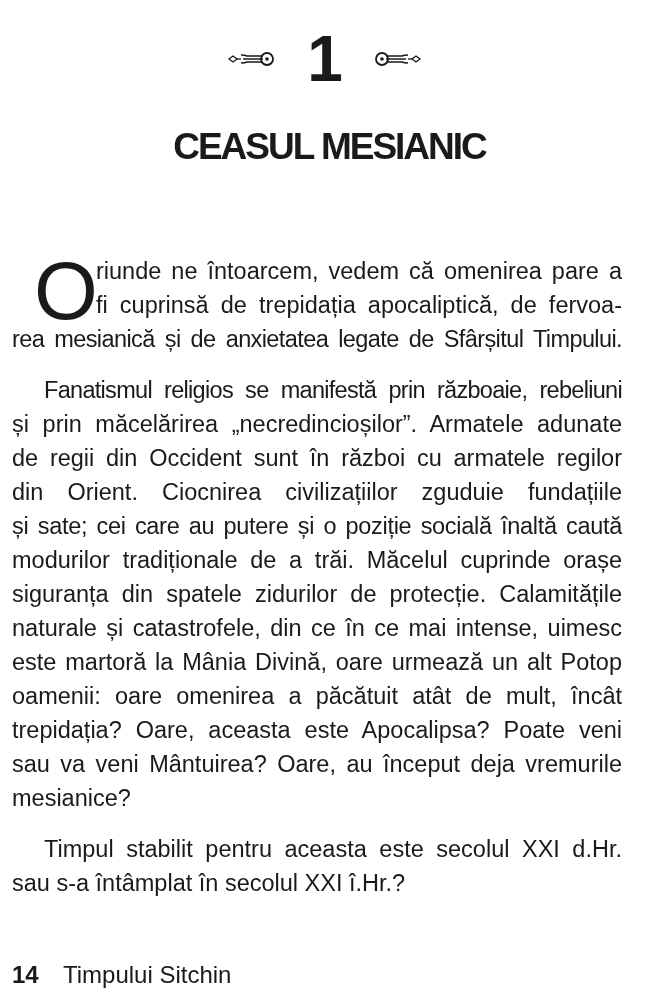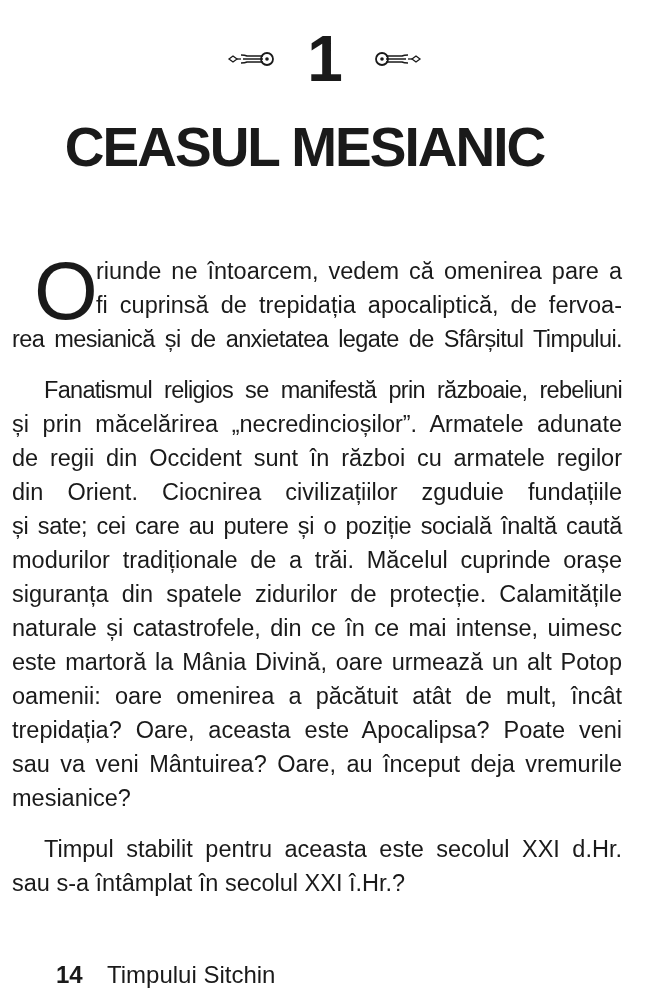--- a/index.html
+++ b/index.html
@@ -1,29 +1,29 @@
 <!DOCTYPE html>
 <html><head>
 <meta charset="utf-8">
 <style>
   html, body { margin: 0; padding: 0; background: #ffffff; }
   body { width: 649px; height: 1000px; position: relative; overflow: hidden; color: #1a1a1a; font-family: "Liberation Sans", sans-serif; }
   .chapter-num-row { position: absolute; top: 24px; left: 0; width: 649px; height: 70px; display: flex; justify-content: center; align-items: center; }
   .chapter-num { font-size: 64px; font-weight: bold; line-height: 70px; margin: 0 30px; letter-spacing: -1px; }
   .orn { width: 50px; height: 20px; display: inline-block; }
-  .title { position: absolute; top: 112px; left: 0; width: 609px; text-align: center; font-size: 55px; font-weight: bold; letter-spacing: -2px; line-height: 70px; }
+  .title { position: absolute; top: 112px; left: 0; width: 609px; text-align: center; font-size: 37px; font-weight: bold; letter-spacing: -2px; line-height: 70px; padding-left: 25px; }
   .body-text { position: absolute; left: 12px; top: 254px; width: 610px; font-size: 23.5px; line-height: 34px; }
   .line { display: block; text-align: justify; text-align-last: justify; white-space: nowrap; height: 34px; overflow: visible; }
   .line.last { text-align-last: left; }
   .indent { padding-left: 32px; margin-top: 17px; }
   .dropcap-wrap { position: relative; }
   .dropcap { position: absolute; left: 22px; top: -4px; font-size: 82px; line-height: 82px; font-weight: normal; }
   .dc-indent { padding-left: 84px; }
   .footer { position: absolute; top: 960px; left: 12px; font-size: 24px; line-height: 30px; }
-  .page-number { font-weight: bold; margin-right: 18px; margin-left: 44px; }
+  .page-number { font-weight: bold; margin-right: 18px; }
 </style>
 </head>
 <body>
 
 <div class="chapter-num-row">
   <svg class="orn" viewBox="0 0 50 20">
     <path d="M2 10 L6 7 L10 10 L6 13 Z" fill="none" stroke="#1a1a1a" stroke-width="1.3"></path>
     <line x1="10" y1="10" x2="14" y2="10" stroke="#1a1a1a" stroke-width="1.3"></line>
     <path d="M14 6 Q18 6 20 7 L36 7" fill="none" stroke="#1a1a1a" stroke-width="1.5"></path>
     <path d="M14 14 Q18 14 20 13 L36 13" fill="none" stroke="#1a1a1a" stroke-width="1.5"></path>

